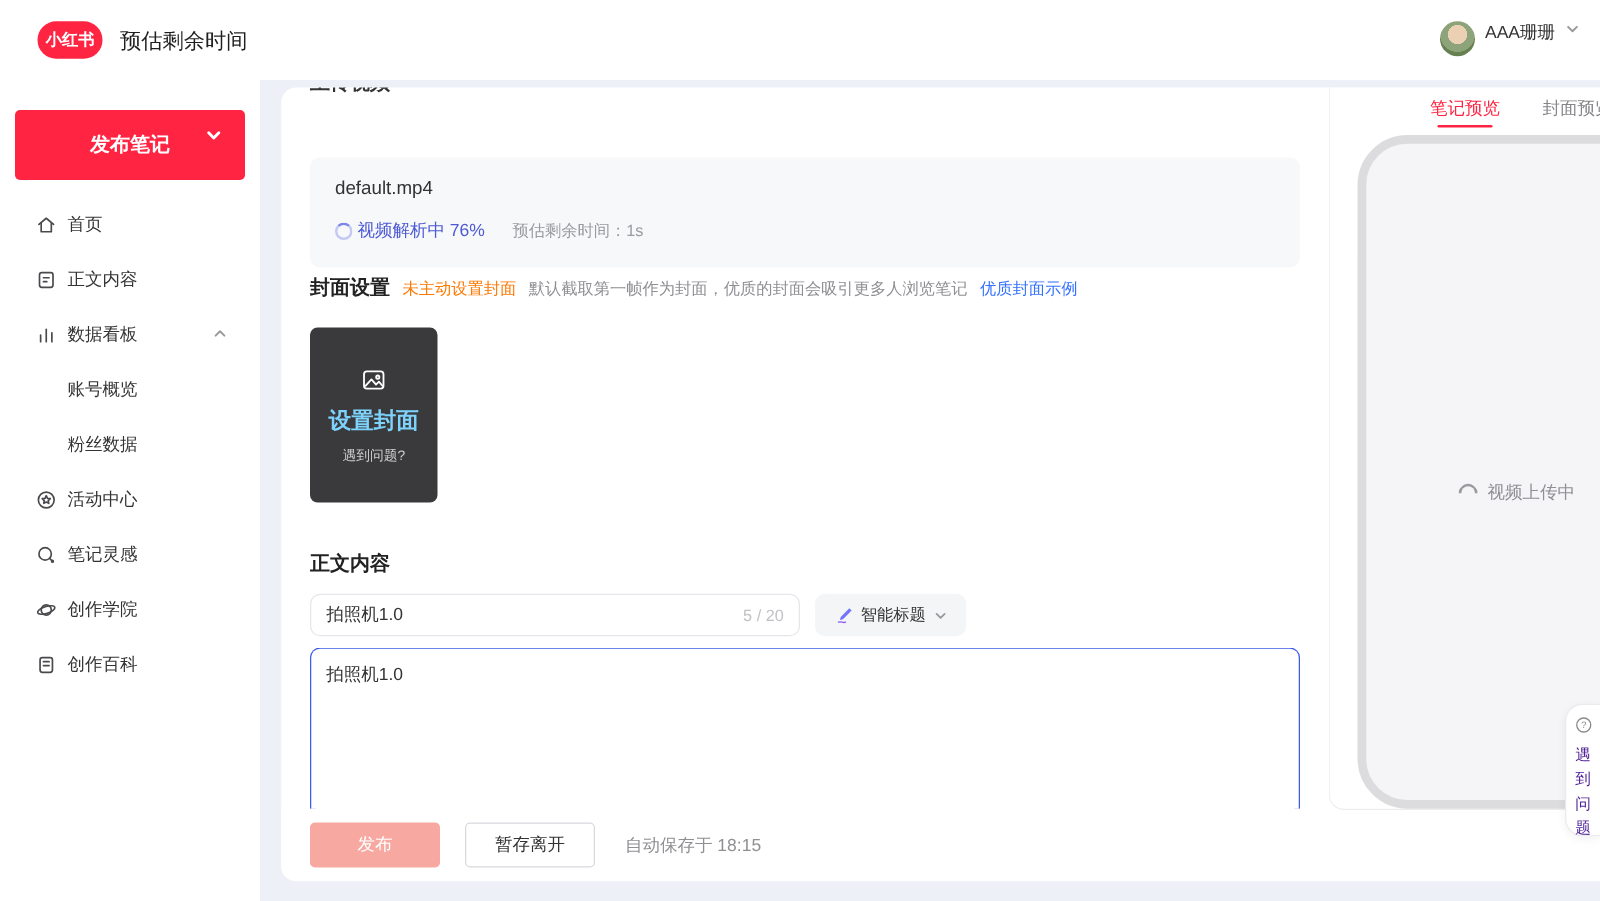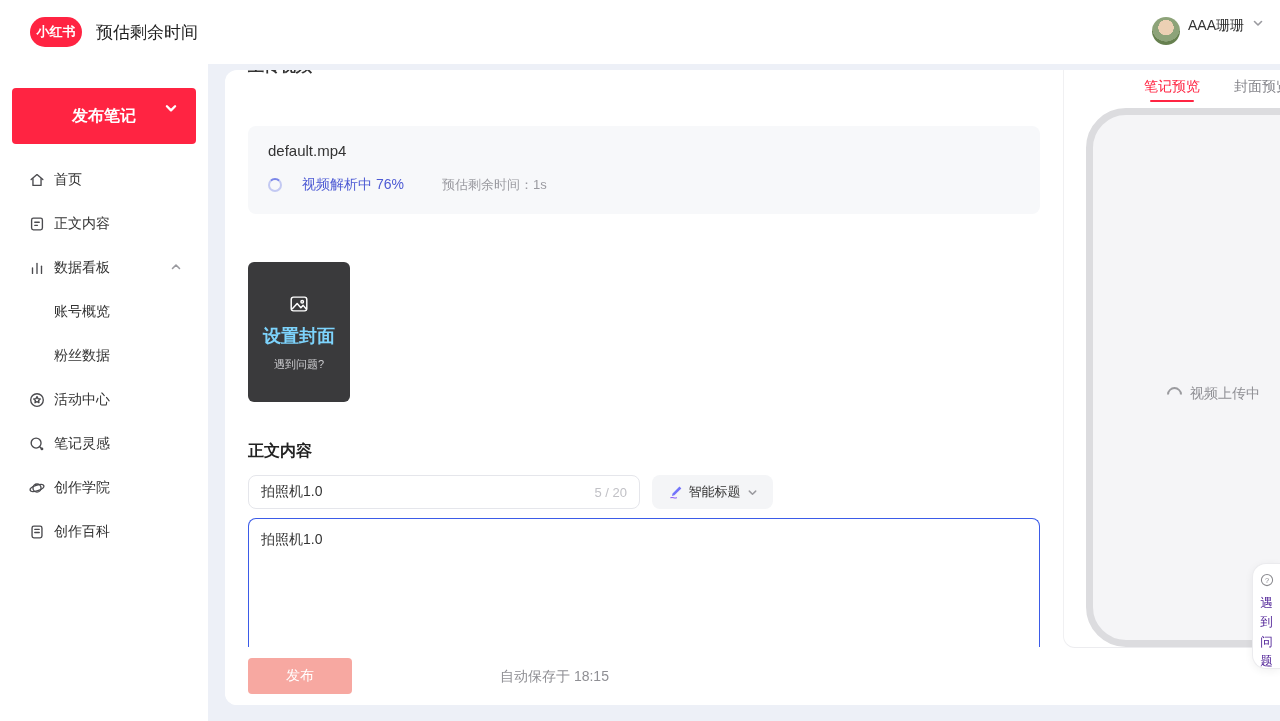--- a/index.html
+++ b/index.html
@@ -32,21 +32,21 @@
   .menu-item .expand { position:absolute; right:26px; top:15px; }
   .mi-icon svg { width:18px; height:18px; stroke:#4a4a4e; fill:none; stroke-width:1.5; stroke-linecap:round; stroke-linejoin:round; }
 
   
   .main-card { position:absolute; left:225px; top:70px; width:1055px; height:635px; background:#fff;
     border-radius:12px 0 0 12px; overflow:hidden; z-index:10; }
   .clipped-heading { position:absolute; left:23px; top:-14px; font-size:16px; font-weight:bold; color:#333; }
 
   .upload-card { position:absolute; left:23px; top:56px; width:792px; height:88px; background:#f7f8fa; border-radius:8px; }
   .filename { position:absolute; left:20px; top:16px; font-size:15px; color:#333; }
-  .progress-row { position:absolute; left:20px; top:50px; display:flex; align-items:center; gap:20px; }
+  .progress-row { position:absolute; left:20px; top:50px; display:flex; align-items:center; gap:4px; }
   .spin-sm { width:14px; height:14px; border-radius:50%; border:2px solid #c3c9f2; border-top-color:#7b87e8; }
   .status-text { font-size:14px; color:#4d5ad4; }
   .eta-text { font-size:13px; color:#9a9aa0; margin-left:18px; }
 
   .cover-row { position:absolute; left:23px; top:150px; display:flex; align-items:baseline; gap:10px; white-space:nowrap; }
   .sec-heading { font-size:16px; font-weight:bold; color:#222; }
   .warn { font-size:13px; color:#ff7800; }
   .hint { font-size:13px; color:#8f8f94; }
   .link { font-size:13px; color:#3370ff; cursor:pointer; }
 
@@ -197,20 +197,26 @@
 
     <div class="upload-card">
       <div class="filename">default.mp4</div>
       <div class="progress-row">
         <span class="spin-sm"></span>
         <span class="status-text">视频解析中 76%</span>
         <span class="eta-text">预估剩余时间：1s</span>
       </div>
     </div>
 
+    <div class="cover-row">
+      <span class="sec-heading">封面设置</span>
+      <span class="warn">未主动设置封面</span>
+      <span class="hint">默认截取第一帧作为封面，优质的封面会吸引更多人浏览笔记</span>
+      <span class="link">优质封面示例</span>
+    </div>
 
     <div class="cover-box">
       <svg viewBox="0 0 24 24">
           <rect x="3.5" y="4.5" width="17" height="15" rx="2.5"></rect>
           <circle cx="15.5" cy="9.5" r="1.4"></circle>
           <path d="M5 17 l5-5.5 4 4.5 2.5-2.5 3 3.5"></path>
         </svg>
       <span class="cover-label">设置封面</span>
       <span class="cover-help">遇到问题?</span>
     </div>
@@ -238,20 +244,21 @@
           <polyline class="chev" points="2.5,4.5 6,8 9.5,4.5"></polyline>
         </svg>
     </div>
 
     <div class="body-area">
       <textarea style="">拍照机1.0</textarea>
     </div>
 
     <div class="bottom-bar">
       <button class="btn-publish">发布</button>
+      <button class="btn-save">暂存离开</button>
       <span class="autosave">自动保存于 18:15</span>
     </div>
 
     <div class="preview-zone">
       <div class="tabs">
         <div class="tab active">笔记预览</div>
         <div class="tab inactive">封面预览</div>
       </div>
       <div class="phone">
         <div class="phone-status">

